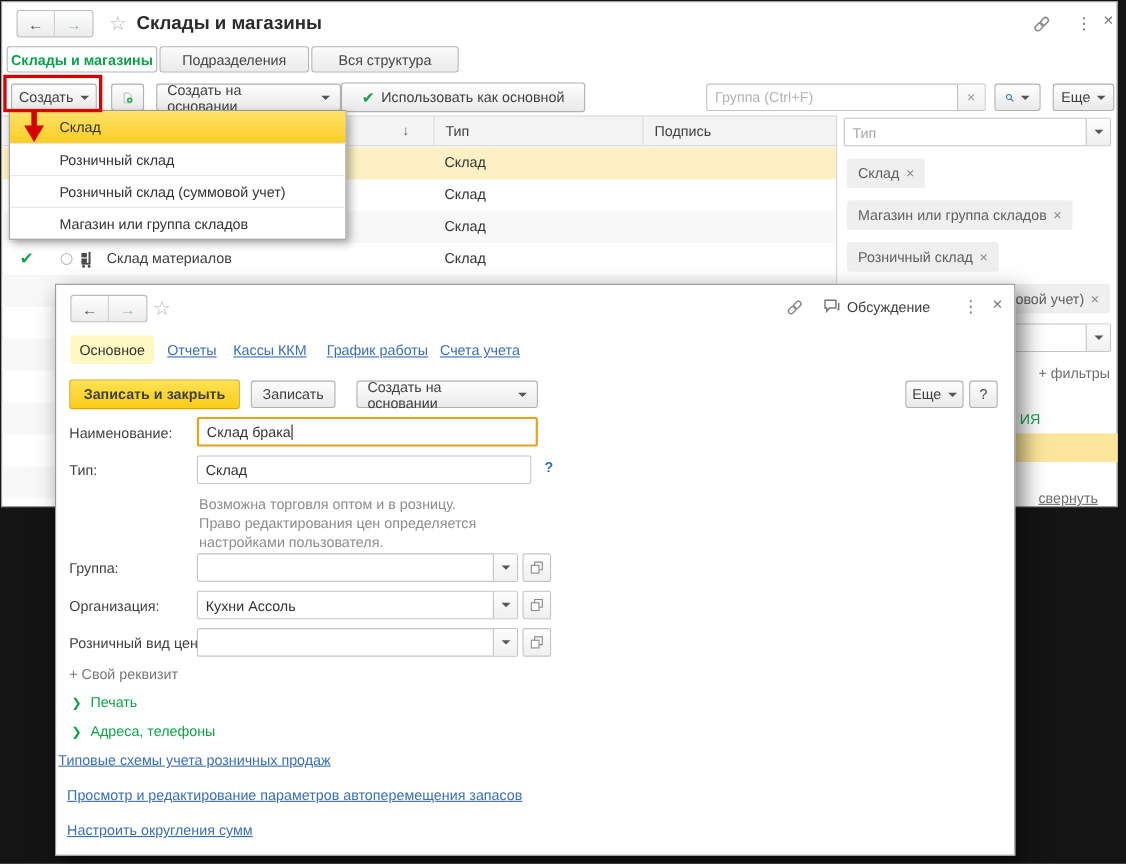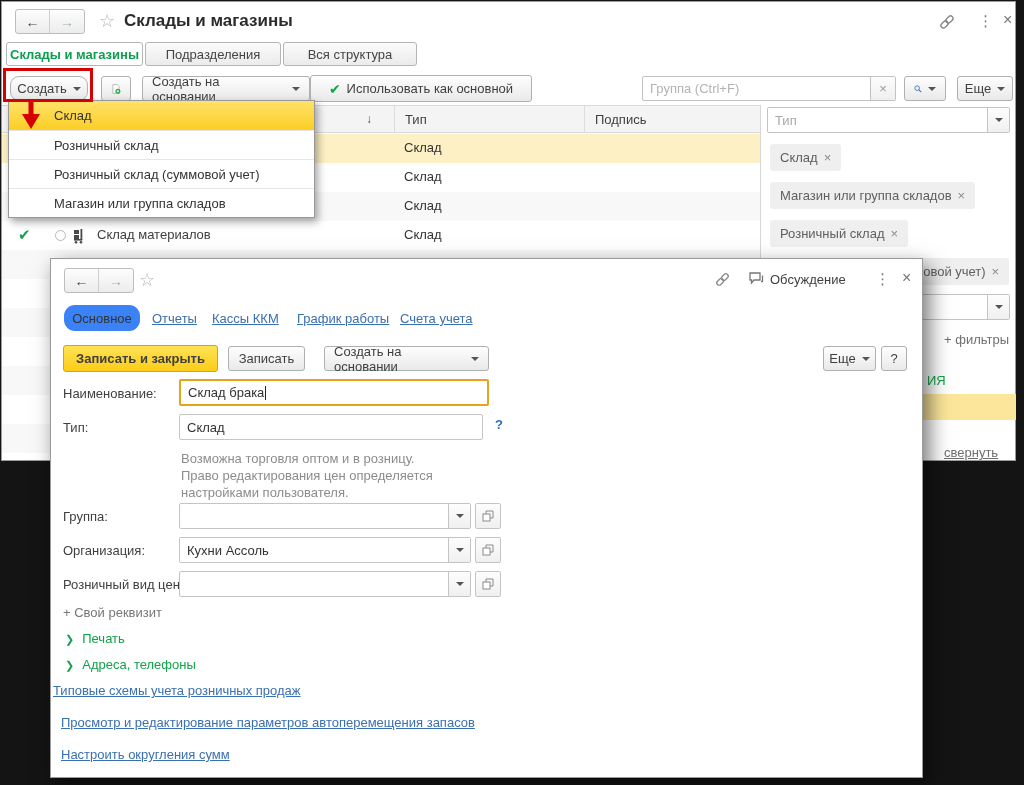--- a/index.html
+++ b/index.html
@@ -67,21 +67,21 @@
 
   
   .anno-rect { position:absolute; left:3px; top:68px; width:90px; height:34px; border:3px solid #d50000; z-index:30; }
   .anno-arrow { position:absolute; left:20px; top:100px; z-index:31; }
 
   
   .dialog { position:absolute; left:50px; top:258px; width:873px; height:520px; background:#fff;
     border:1px solid #9a9a9a; box-shadow:6px 8px 20px rgba(0,0,0,.55); z-index:20; }
   .dlg-title { position:absolute; left:112px; top:11px; font-size:16px; color:#2f2f2f; white-space:nowrap; }
   .dlg-tab-active { position:absolute; height:26px; display:flex; align-items:center; justify-content:center;
-    background:#3b82f6; border-radius:11px; font-size:13px; color:#333; }
+    background:#fef9c3; border-radius:3px; font-size:13px; color:#333; }
   .blue-link { font-size:13px; color:#3a6fb0; text-decoration:underline; white-space:nowrap; }
   .fld-label { position:absolute; left:12px; font-size:13px; color:#3f3f3f; }
   .fld { position:absolute; border:1px solid #c6c6c6; border-radius:2px; background:#fff; display:flex; align-items:center; padding:0 7px; font-size:13px; color:#333; }
   .fld.focus { border:2px solid #e7a31c; }
   .text-caret { width:1px; height:14px; background:#222; margin-left:1px; }
   .hint { position:absolute; left:130px; font-size:13px; color:#8c8c8c; }
   .open-btn { position:absolute; width:26px; height:26px; border:1px solid #c4c4c4; border-radius:2px;
     background:linear-gradient(#fdfdfd,#f0f0f0); display:flex; align-items:center; justify-content:center; }
   .green { color:#12a24a; }
   .chev { font-size:11px; margin-right:8px; }
@@ -119,21 +119,21 @@
     <div class="navtab active" style="left:4px; width:137px;">
         <span>Склады и магазины</span>
       </div>
     <div class="navtab" style="left:143px; width:136px;">
         <span>Подразделения</span>
       </div>
     <div class="navtab" style="left:281px; width:134px;">
         <span>Вся структура</span>
       </div>
 
-    <div class="btn" style="left:8px; top:74px; width:78px;border-radius:9px;">
+    <div class="btn" style="left:8px; top:74px; width:78px;">
       <span>Создать</span>
         <span class="caret"></span>
     </div>
     <div class="btn" style="left:99px; top:74px; width:30px;">
       <svg width="15" height="16" viewBox="0 0 16 16">
         <path d="M3 1 h7 l3 3 v11 h-10 z" fill="#fff" stroke="#9a9a9a"></path>
         <circle cx="11" cy="11.5" r="4" fill="#2daa4f"></circle>
         <path d="M11 9.6 v3.8 M9.1 11.5 h3.8" stroke="#fff" stroke-width="1.4"></path>
       </svg>
     </div>

